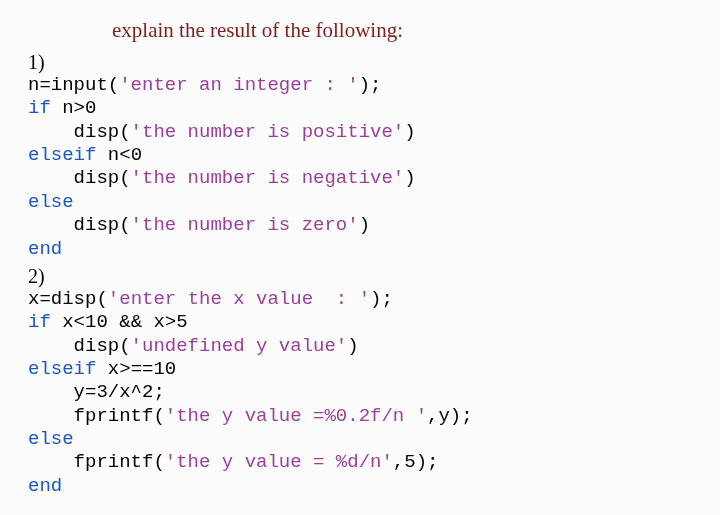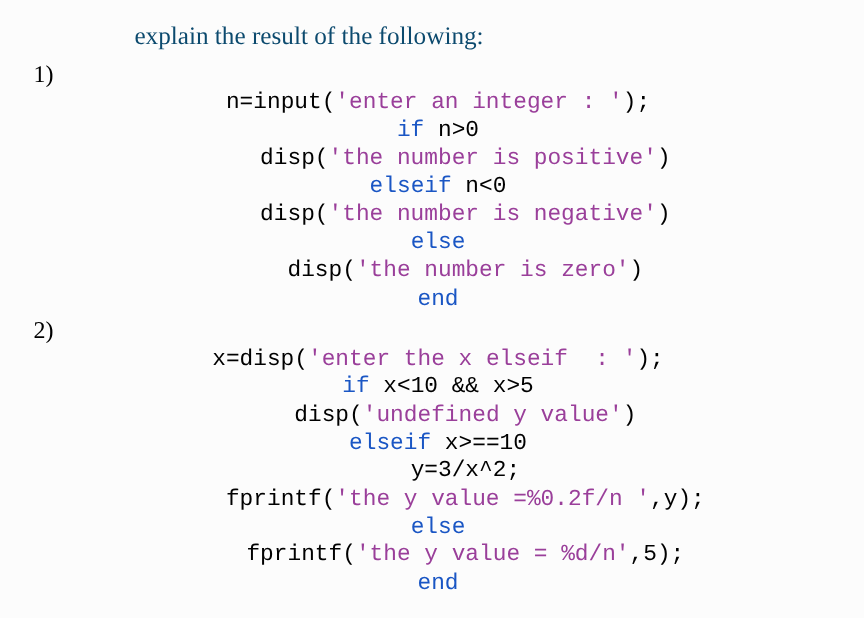--- a/index.html
+++ b/index.html
@@ -7,37 +7,36 @@
       padding: 18px 18px 18px 28px;
       background: #fcfcfc;
       font-family: "Times New Roman", Times, serif;
       width: 720px;
       height: 515px;
       box-sizing: border-box;
     }
     .heading {
       font-family: "Times New Roman", Times, serif;
       font-size: 21px;
-      color: #0c4a6e;
+      color: #7f1d1d;
       margin: 0 0 8px 84px;
     }
     .qnum {
       font-family: "Times New Roman", Times, serif;
       font-size: 20px;
       color: #000;
       margin: 4px 0 0 0;
     }
     pre.code {
       font-family: "Courier New", Courier, monospace;
       font-size: 19px;
       line-height: 1.23;
       margin: 0;
       white-space: pre;
       color: #000;
-      text-align: center;
     }
     .kw { color: #1a56c4; }
     .str { color: #9a3f9a; }
     .indent { display: inline-block; width: 4ch; }
   </style>
 </head>
 <body>
 
 <div class="heading">explain the result of the following:</div>
 
@@ -45,21 +44,21 @@
 <pre class="code"><span>n=input(</span><span class="str">'enter an integer : '</span><span>);</span>
 <span class="kw">if</span><span> n&gt;0</span>
 <span class="indent"></span><span>disp(</span><span class="str">'the number is positive'</span><span>)</span>
 <span class="kw">elseif</span><span> n&lt;0</span>
 <span class="indent"></span><span>disp(</span><span class="str">'the number is negative'</span><span>)</span>
 <span class="kw">else</span>
 <span class="indent"></span><span>disp(</span><span class="str">'the number is zero'</span><span>)</span>
 <span class="kw">end</span></pre>
 
 <div class="qnum">2)</div>
-<pre class="code"><span>x=disp(</span><span class="str">'enter the x elseif  : '</span><span>);</span>
+<pre class="code"><span>x=disp(</span><span class="str">'enter the x value  : '</span><span>);</span>
 <span class="kw">if</span><span> x&lt;10 &amp;&amp; x&gt;5</span>
 <span class="indent"></span><span>disp(</span><span class="str">'undefined y value'</span><span>)</span>
 <span class="kw">elseif</span><span> x&gt;==10</span>
 <span class="indent"></span><span>y=3/x^2;</span>
 <span class="indent"></span><span>fprintf(</span><span class="str">'the y value =%0.2f/n '</span><span>,y);</span>
 <span class="kw">else</span>
 <span class="indent"></span><span>fprintf(</span><span class="str">'the y value = %d/n'</span><span>,5);</span>
 <span class="kw">end</span></pre>
 
 </body></html>

